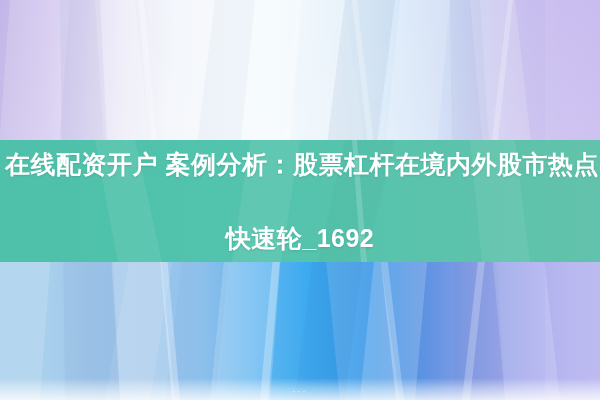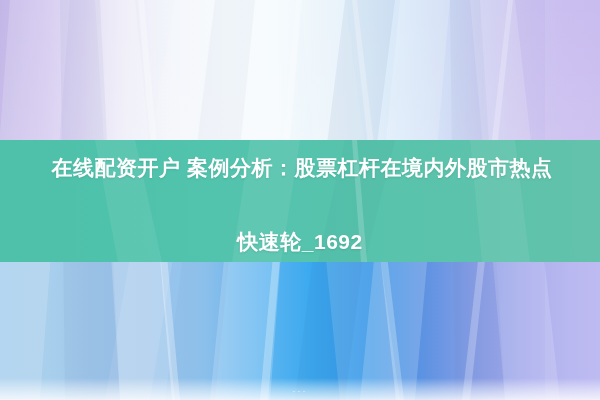--- a/index.html
+++ b/index.html
@@ -107,24 +107,24 @@
 
   .title-text {
     position: absolute;
     left: 0;
     top: 0;
     width: 600px;
     height: 122px;
     display: flex;
     flex-direction: column;
     align-items: center;
-    justify-content: flex-end;
+    justify-content: center;
     color: #ffffff;
     font-weight: bold;
-    font-size: 21px;
+    font-size: 25px;
     line-height: 40px;
     letter-spacing: 0.5px;
     white-space: nowrap;
     text-shadow: 0 1px 2px rgba(30,90,80,0.18);
     gap: 34px;
   }
   .title-line-1 {
     
     width: 640px;
     text-align: center;

